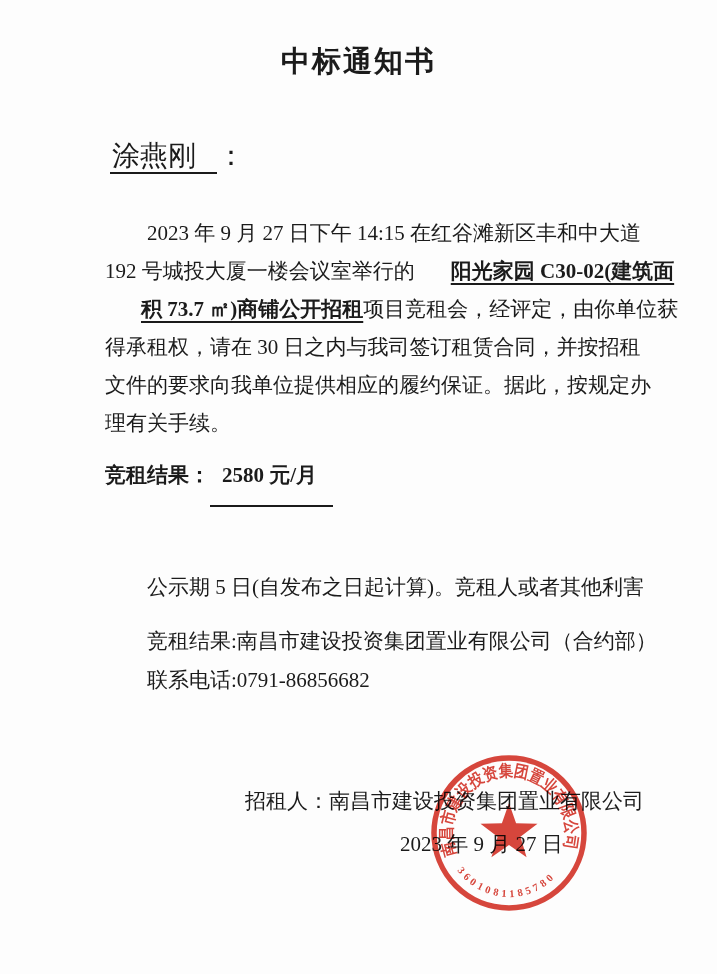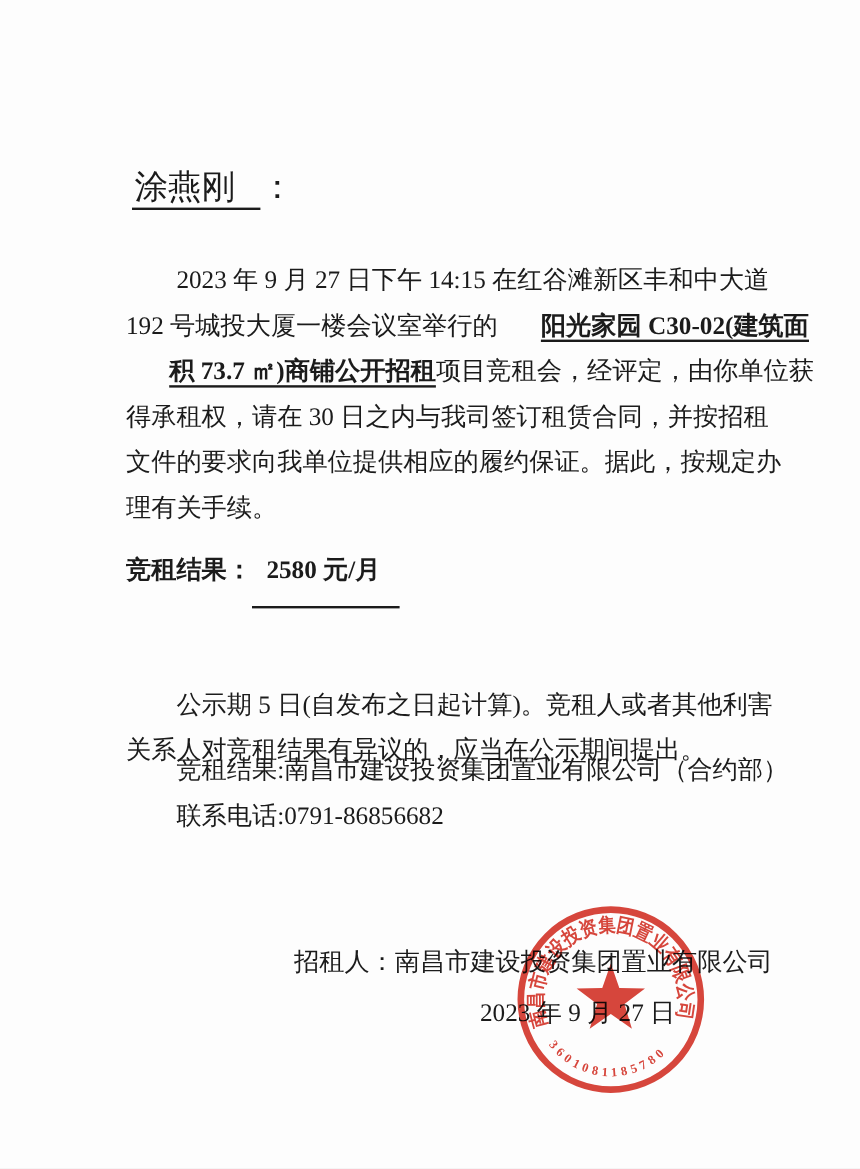--- a/index.html
+++ b/index.html
@@ -78,41 +78,41 @@
     mix-blend-mode:multiply;
     opacity:.92;
     pointer-events:none;
   }
 </style>
 </head>
 <body>
 
 <div class="page">
 
+  <div class="doc-title">中标通知书</div>
 
   <div class="recipient">
     <span class="name">涂燕刚 </span><span>：</span>
   </div>
 
   <div class="body-para">
     <div class="line indent">2023 年 9 月 27 日下午 14:15 在红谷滩新区丰和中大道</div>
     <div class="line"><span>192 号城投大厦一楼会议室举行的</span><span class="bu">阳光家园 C30-02(建筑面</span></div>
     <div class="line"><span class="bu">积 73.7 ㎡)商铺公开招租</span><span>项目竞租会，经评定，由你单位获</span></div>
     <div class="line">得承租权，请在 30 日之内与我司签订租赁合同，并按招租</div>
     <div class="line">文件的要求向我单位提供相应的履约保证。据此，按规定办</div>
     <div class="line">理有关手续。</div>
   </div>
 
   <div class="result-line">
     <span>竞租结果：</span><span class="score">2580 元/月</span>
   </div>
 
   <div class="notice-para">
     <div class="line indent">公示期 5 日(自发布之日起计算)。竞租人或者其他利害</div>
-    <div class="line">关系人对竞租结果有异议的，应当在公示期间提出。</div>
   </div>
 
   <div class="supervisor-block">
     <div class="line">竞租结果:南昌市建设投资集团置业有限公司（合约部）</div>
     <div class="line">联系电话:0791-86856682</div>
   </div>
 
   <div class="lessor-line line">招租人：南昌市建设投资集团置业有限公司</div>
   <div class="date-line line">2023 年 9 月 27 日</div>
 

